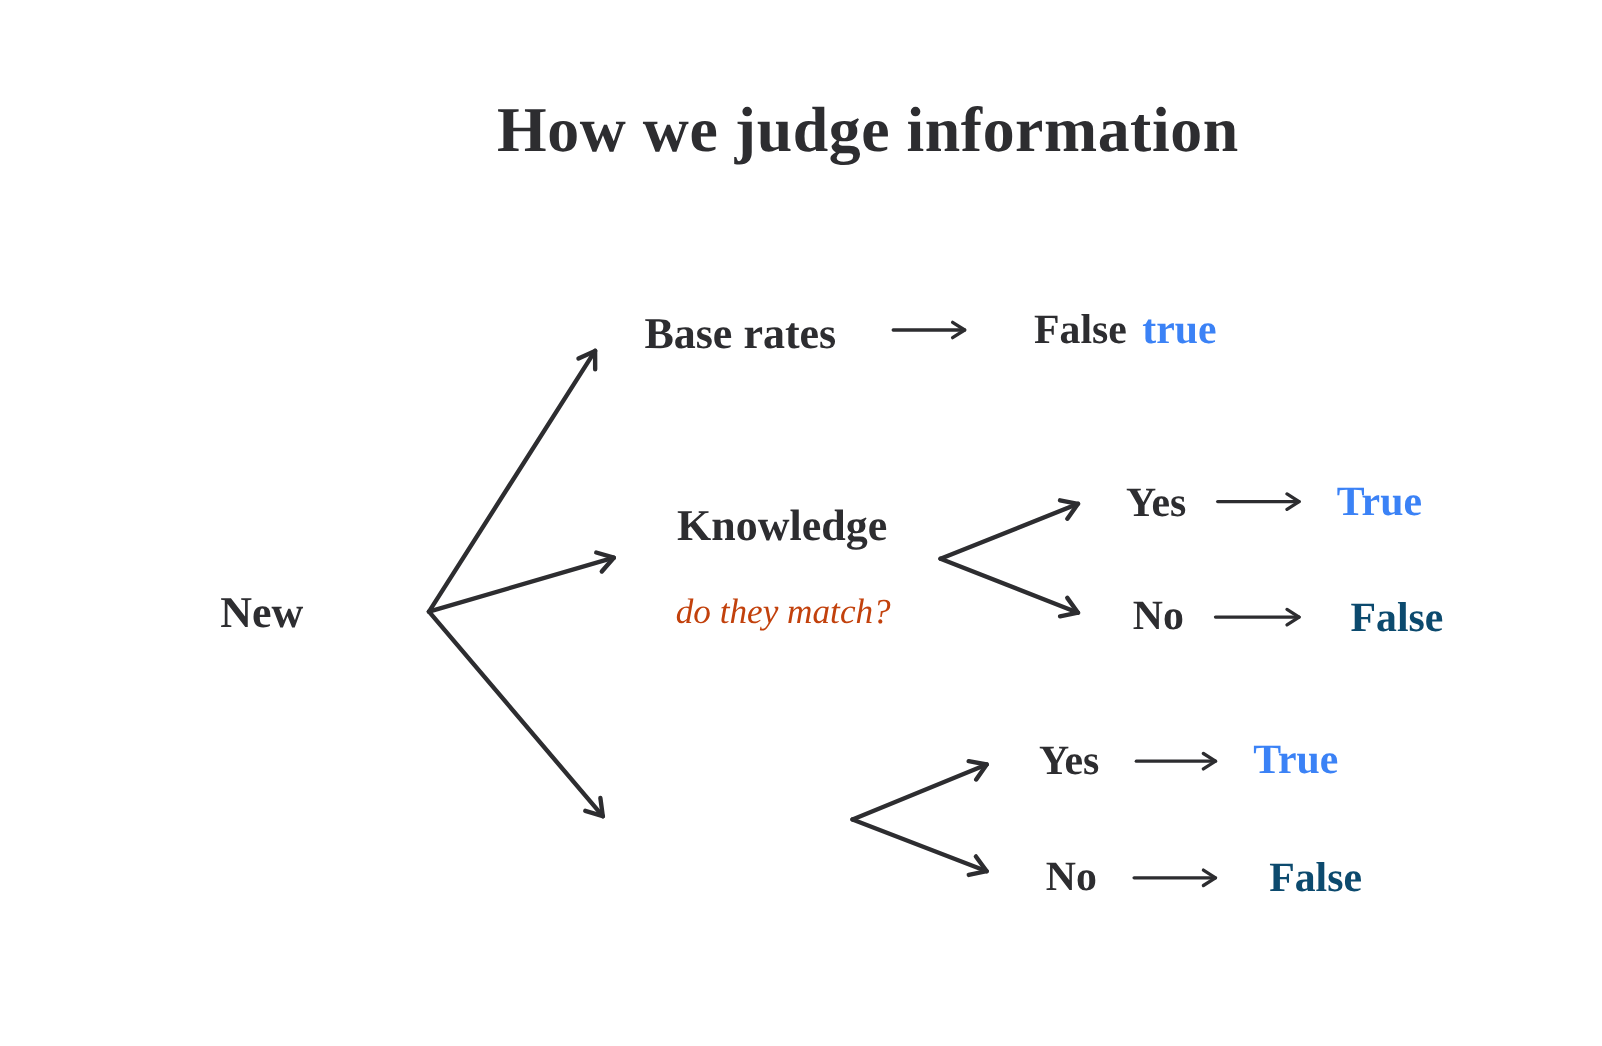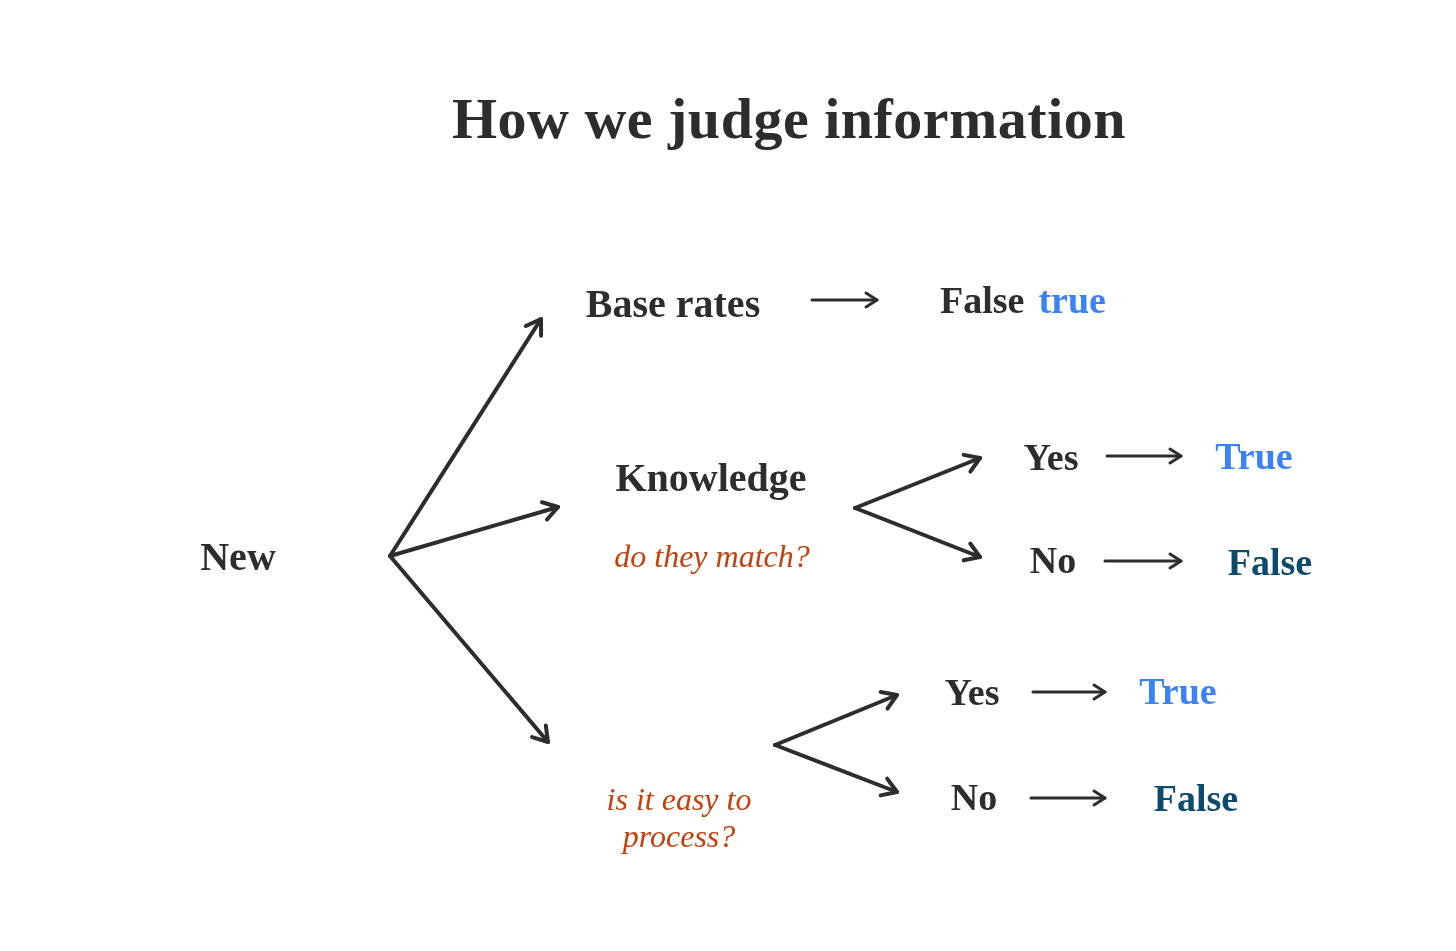--- a/index.html
+++ b/index.html
@@ -105,22 +105,18 @@
     <span class="green">true</span>
   </div>
 
   <div class="txt branch-label" style="left:711px; top:477px;">Knowledge</div>
   <div class="txt subtitle" style="left:712px; top:556px;">do they match?</div>
   <div class="txt leaf" style="left:1051px; top:457px;">Yes</div>
   <div class="txt leaf green" style="left:1254px; top:456px;">True</div>
   <div class="txt leaf" style="left:1053px; top:560px;">No</div>
   <div class="txt leaf red" style="left:1270px; top:562px;">False</div>
 
-  <div class="txt subtitle" style="left:679px; top:818px;">
-    <div>is it easy to</div>
-    <div>process?</div>
-  </div>
   <div class="txt leaf" style="left:972px; top:692px;">Yes</div>
   <div class="txt leaf green" style="left:1178px; top:691px;">True</div>
   <div class="txt leaf" style="left:974px; top:797px;">No</div>
   <div class="txt leaf red" style="left:1196px; top:798px;">False</div>
 
 </div>
 
 </body></html>

